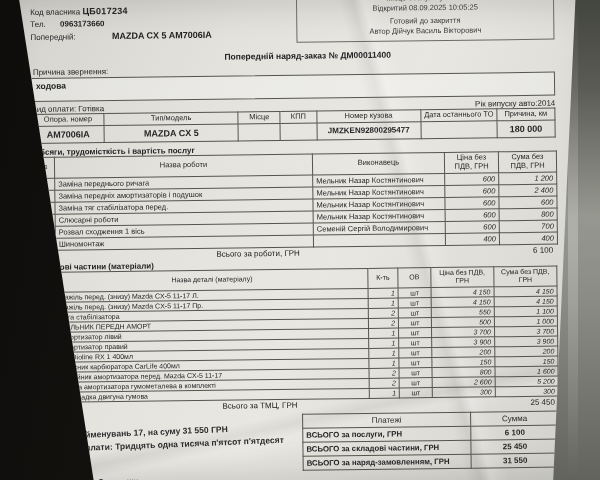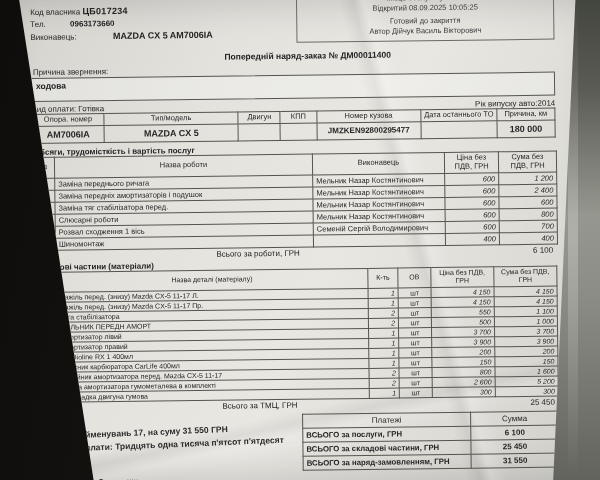--- a/index.html
+++ b/index.html
@@ -25,21 +25,21 @@
 
   
   .toprow{display:flex;justify-content:space-between;}
   .owner{font-size:8px;padding-top:5px;}
   .owner b{font-size:9px;letter-spacing:.3px;}
   .statusbox{width:248px;border:1px solid #6a6a66;padding:1px 4px 4px;text-align:center;
     font-size:7.5px;line-height:10px;color:#3a3a3a;}
   .cutline{height:4px;overflow:hidden;}
   .cutline span{display:block;margin-top:-6px;color:#55554f;}
   .tel-line,.car-line{font-size:8px;margin-top:3px;}
-  .tel-line span.v{margin-left:22px;font-weight:bold;}
+  .tel-line span.v{margin-left:12px;font-weight:bold;}
   .car-line span.v{margin-left:34px;font-weight:bold;font-size:9px;}
   .order-title{text-align:center;font-weight:bold;font-size:8.5px;margin:8px 0 4px 30px;}
 
   
   .lbl{font-size:8px;margin:2px 0 1px 2px;}
   .reasonbox{border:1px solid #55554f;height:18px;font-size:8.5px;font-weight:bold;
     padding:2px 4px;background:rgba(255,255,255,.25);}
   .payrow{display:flex;justify-content:space-between;font-size:8px;margin-top:3px;align-items:flex-end;}
 
   
@@ -84,21 +84,21 @@
 
       <div class="toprow">
         <div class="owner">
           <span>Код власника</span>
           <b>ЦБ017234</b>
           <div class="tel-line">
             <span>Тел.</span>
             <span class="v">0963173660</span>
           </div>
           <div class="car-line">
-            <span>Виконавець:</span>
+            <span>Попередній:</span>
             <span class="v">MAZDA CX 5 AM7006IA</span>
           </div>
         </div>
         <div class="statusbox">
           <div class="cutline">
             <span>Місце обслуговування</span>
           </div>
           <div>Відкритий 08.09.2025 10:05:25</div>
           <div style="margin-top:3px">Готовий до закриття</div>
           <div>Автор Дійчук Василь Вікторович</div>
@@ -122,21 +122,21 @@
             <col style="width:42px">
             <col style="width:36px">
             <col style="width:104px">
             <col style="width:76px">
             <col style="width:58px">
           </colgroup>
         <tbody>
             <tr>
           <th>Опора. номер</th>
           <th>Тип/модель</th>
-          <th>Двигун</th>
+          <th>Місце</th>
           <th>КПП</th>
           <th>Номер кузова</th>
           <th>Дата останнього ТО</th>
           <th>Причина, км</th>
         </tr>
         <tr>
           <td class="val">AM7006IA</td>
           <td class="val">MAZDA CX 5</td>
           <td class="val"></td>
           <td class="val"></td>

